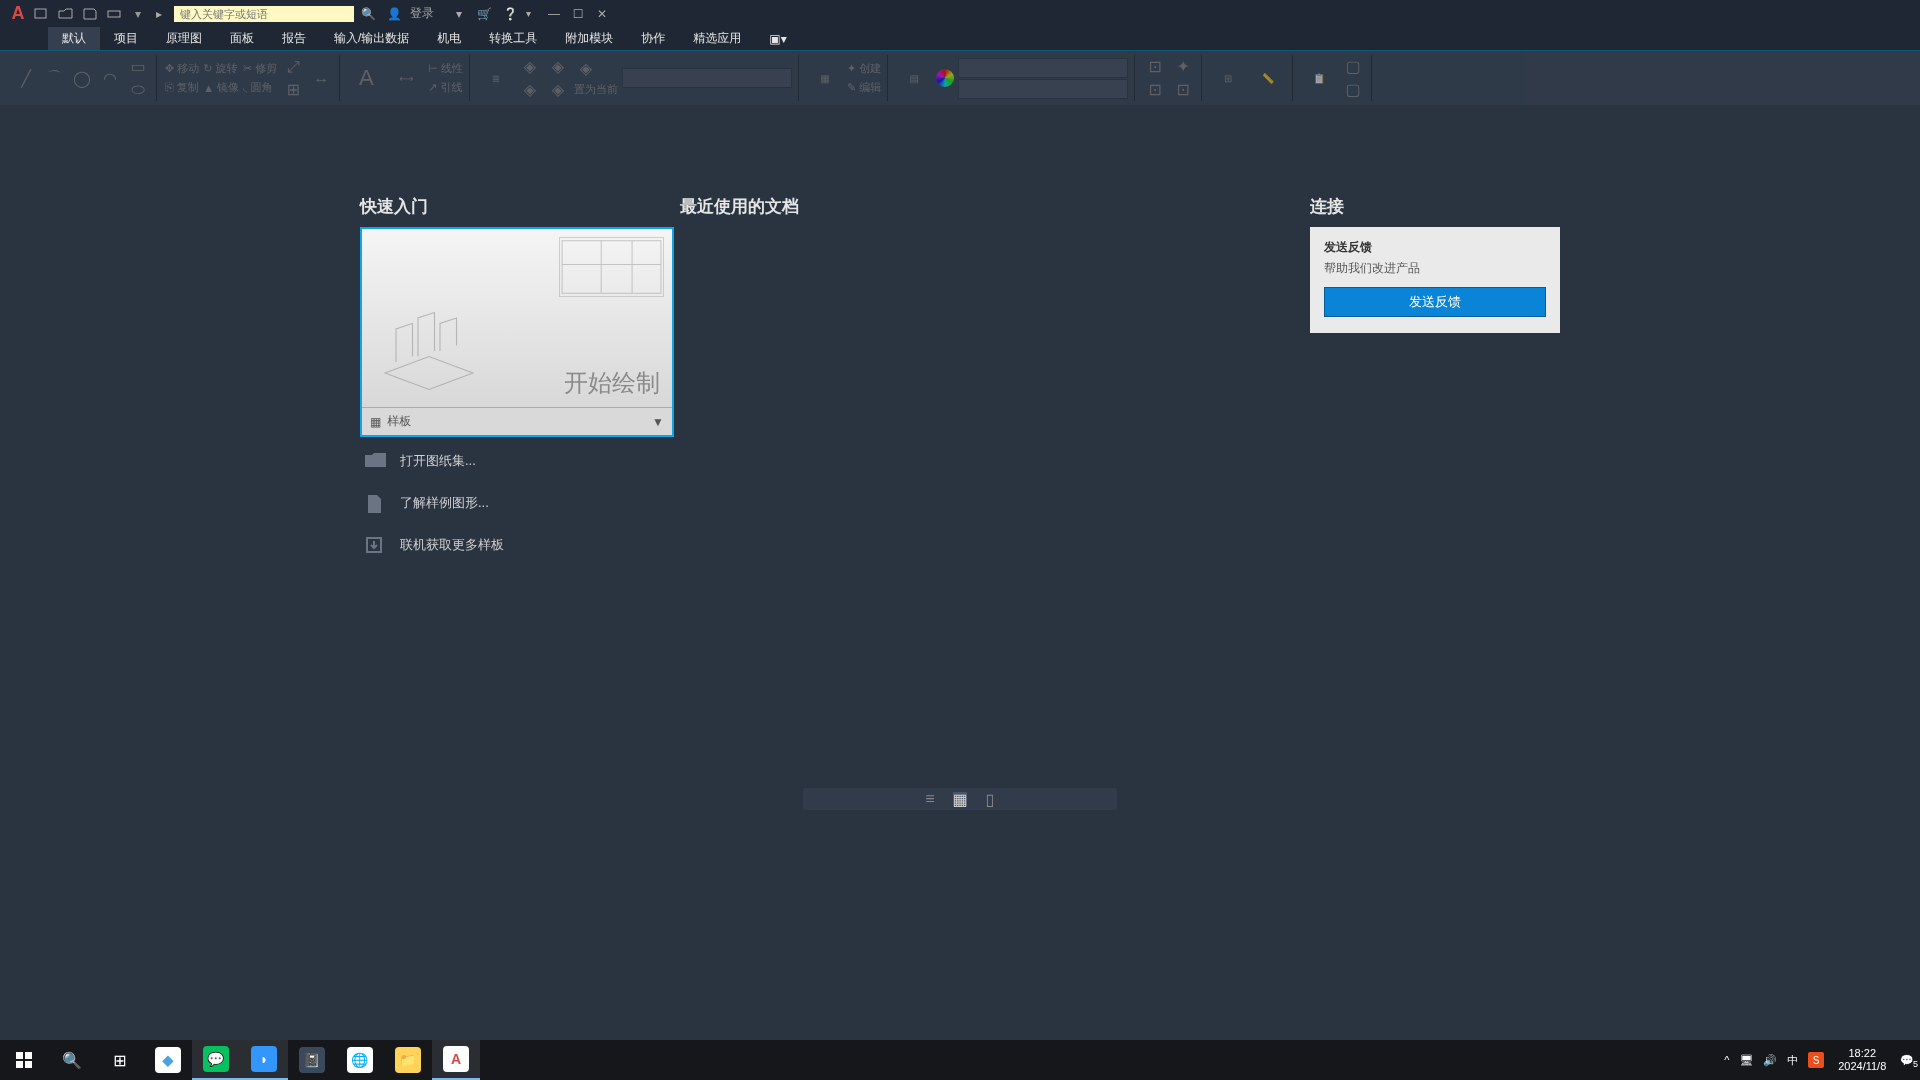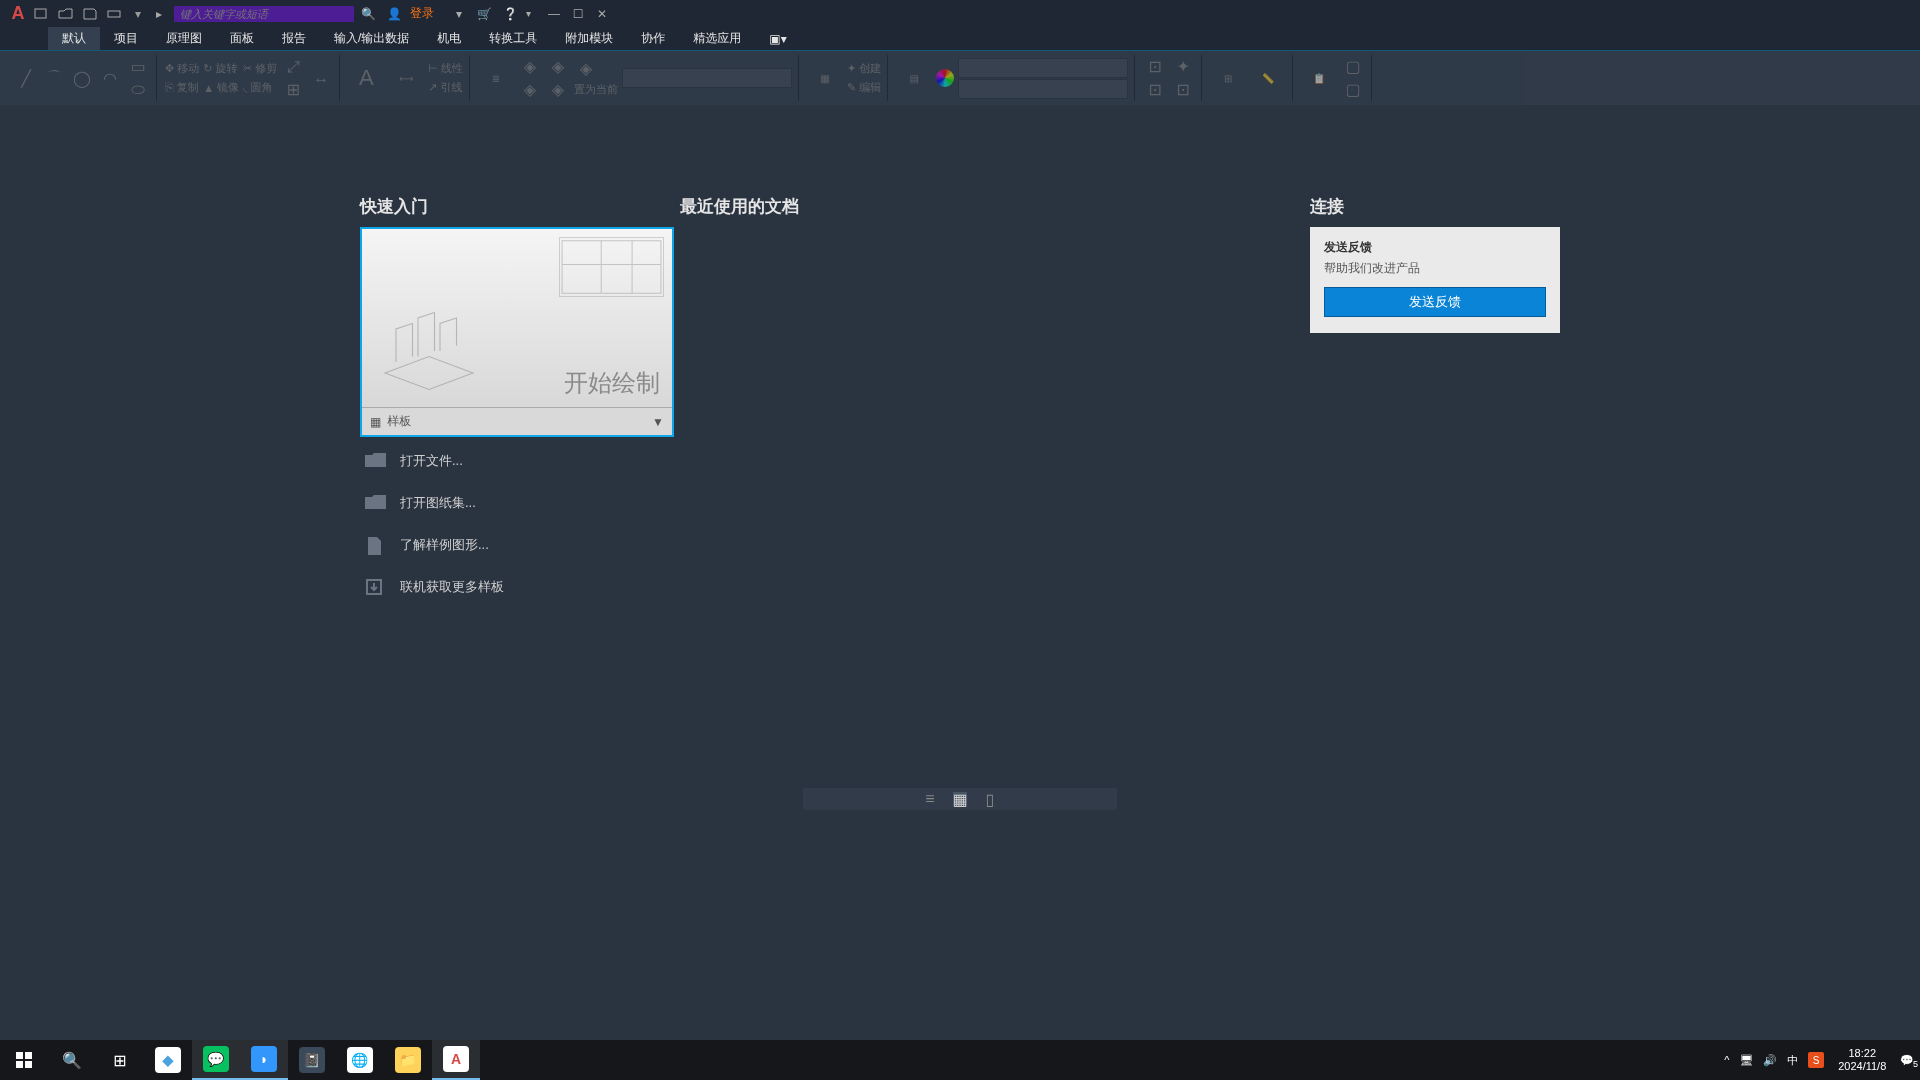--- a/index.html
+++ b/index.html
@@ -5,21 +5,21 @@
 * { margin: 0; padding: 0; box-sizing: border-box; font-family: "Microsoft YaHei", sans-serif; }
 body { background: #2a3340; width: 1920px; height: 1080px; overflow: hidden; position: relative; }
 
 
 .titlebar { height: 27px; background: #1e2733; display: flex; align-items: center; color: #ccc; font-size: 12px; }
 .titlebar-left { display: flex; align-items: center; gap: 4px; padding-left: 8px; }
 .app-icon { width: 20px; height: 20px; display: flex; align-items: center; justify-content: center; color: #d64947; font-weight: bold; font-size: 18px; }
 .qat-btn { width: 20px; height: 18px; display: flex; align-items: center; justify-content: center; color: #999; cursor: pointer; }
 .titlebar-center { flex: 1; text-align: center; color: #bbb; }
 .titlebar-right { display: flex; align-items: center; gap: 4px; padding-right: 8px; }
-.search-box { background: #4c1d95; border: none; padding: 2px 6px; width: 180px; font-size: 11px; color: #888; font-style: italic; }
+.search-box { background: #fef9c3; border: none; padding: 2px 6px; width: 180px; font-size: 11px; color: #888; }
 .title-btn { width: 22px; height: 20px; display: flex; align-items: center; justify-content: center; color: #aaa; cursor: pointer; }
 .win-controls { display: flex; gap: 2px; margin-left: 8px; }
 
 
 .menubar { height: 24px; background: #1e2733; display: flex; align-items: center; padding-left: 48px; border-bottom: 1px solid #0d5a7a; }
 .menu-item { padding: 3px 14px; color: #e5e5e5; font-size: 12px; cursor: pointer; }
 .menu-item.active { background: #344050; }
 
 
 .ribbon { height: 54px; background: #344050; display: flex; align-items: center; padding: 4px 8px; gap: 2px; opacity: 0.55; }
@@ -95,21 +95,21 @@
           <rect x="2" y="4" width="12" height="6" fill="none" stroke="#aaa"></rect>
         </svg>
       </div>
     <div class="qat-btn">▾</div>
   </div>
   <div class="titlebar-right">
     <span class="title-btn">▸</span>
     <input class="search-box" placeholder="键入关键字或短语" style="">
     <span class="title-btn">🔍</span>
     <span class="title-btn">👤</span>
-    <span style="color:#f97316;font-size:12px;">登录</span>
+    <span style="color:#a3a3a3;font-size:12px;">登录</span>
     <span class="title-btn" style="margin-left:10px">▾</span>
     <span class="title-btn">🛒</span>
     <span class="title-btn">❔</span>
     <span style="font-size:10px;color:#aaa;">▾</span>
     <div class="win-controls">
       <span class="title-btn">—</span>
       <span class="title-btn">☐</span>
       <span class="title-btn">✕</span>
     </div>
   </div>
@@ -283,26 +283,20 @@
               <span>▦</span>
               <span>样板</span>
             </span>
           <span>▼</span>
         </div>
       </div>
       <div class="link-row">
         <span class="link-icon"><svg width="24" height="18" viewBox="0 0 24 18">
               <path d="M1 4 L8 4 L10 2 L22 2 L22 16 L1 16 Z" fill="#6a7482"></path>
             </svg></span>
-        <span class="link-text">打开文件...</span>
-      </div>
-      <div class="link-row">
-        <span class="link-icon"><svg width="24" height="18" viewBox="0 0 24 18">
-              <path d="M1 4 L8 4 L10 2 L22 2 L22 16 L1 16 Z" fill="#6a7482"></path>
-            </svg></span>
         <span class="link-text">打开图纸集...</span>
       </div>
       <div class="link-row">
         <span class="link-icon"><svg width="20" height="22" viewBox="0 0 20 22">
               <path d="M4 2 L13 2 L17 6 L17 20 L4 20 Z" fill="#6a7482"></path>
             </svg></span>
         <span class="link-text">了解样例图形...</span>
       </div>
       <div class="link-row">
         <span class="link-icon"><svg width="20" height="20" viewBox="0 0 20 20">

